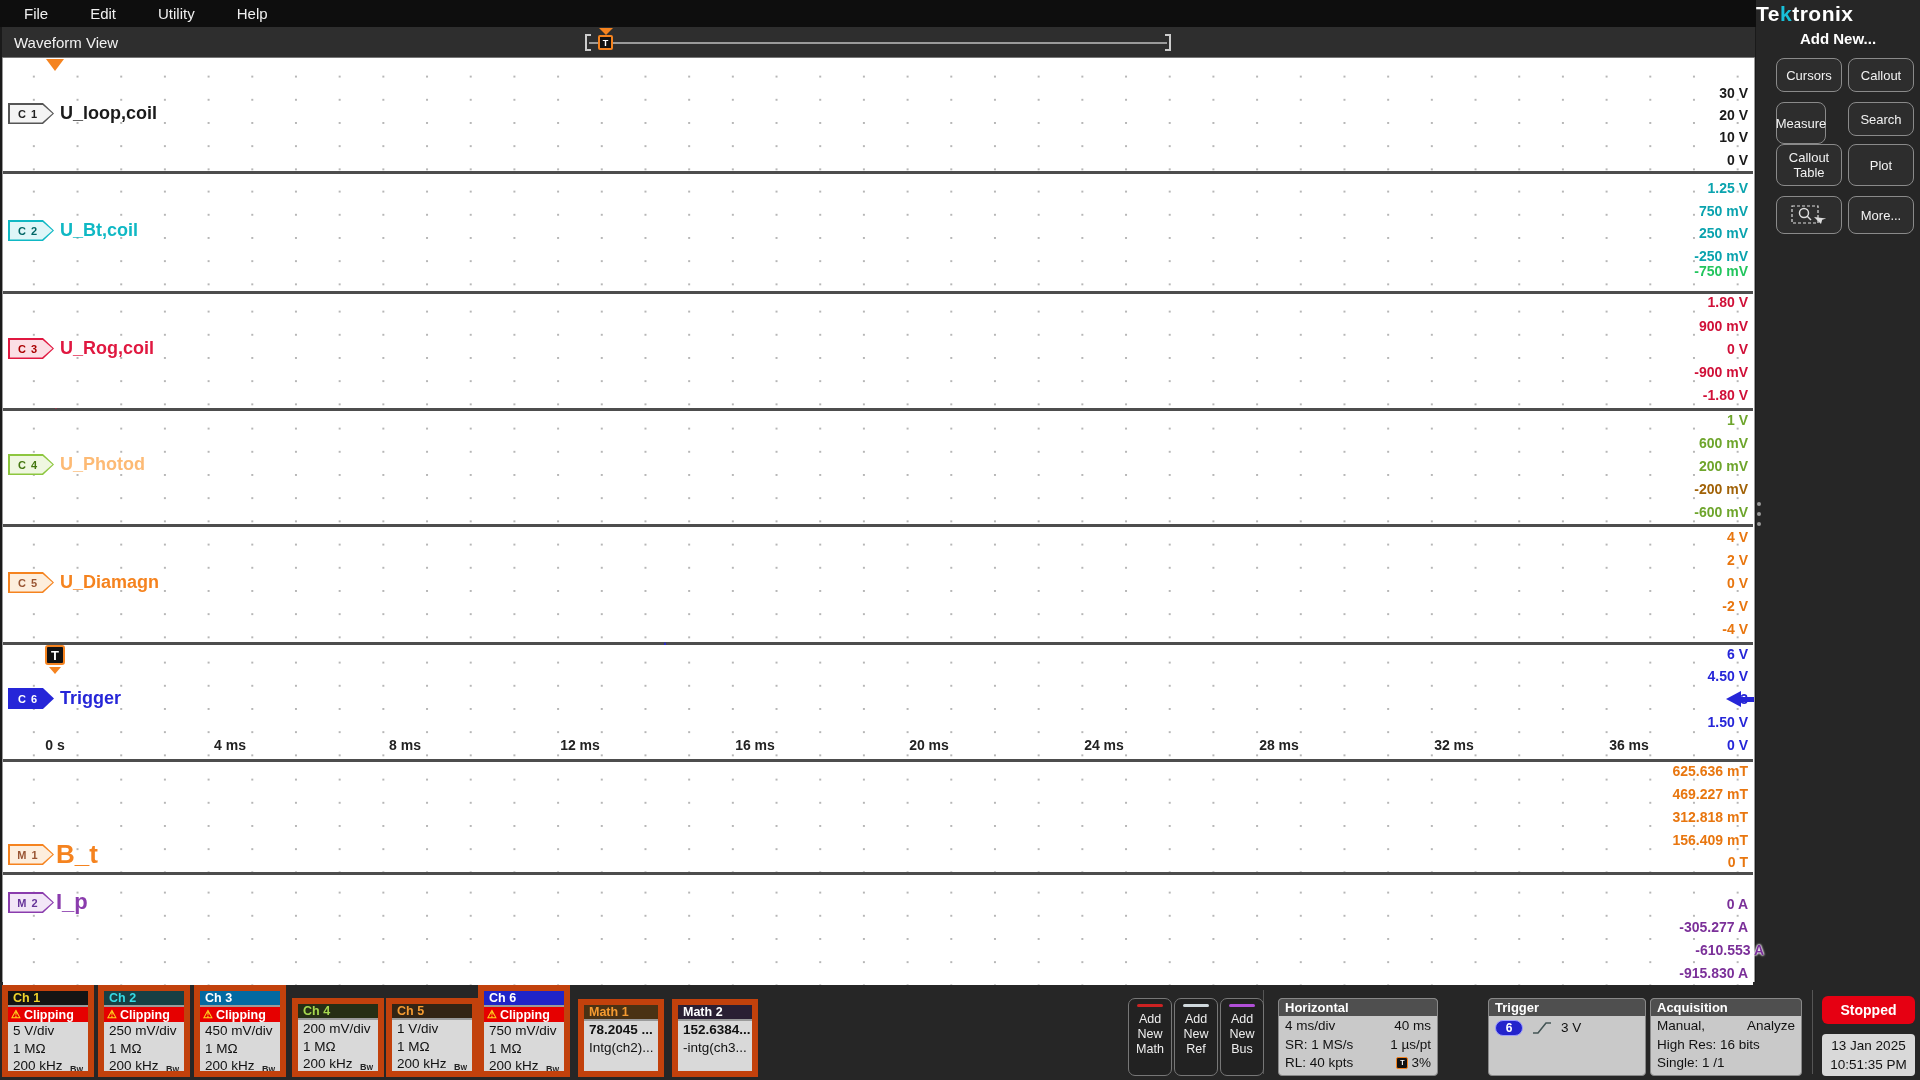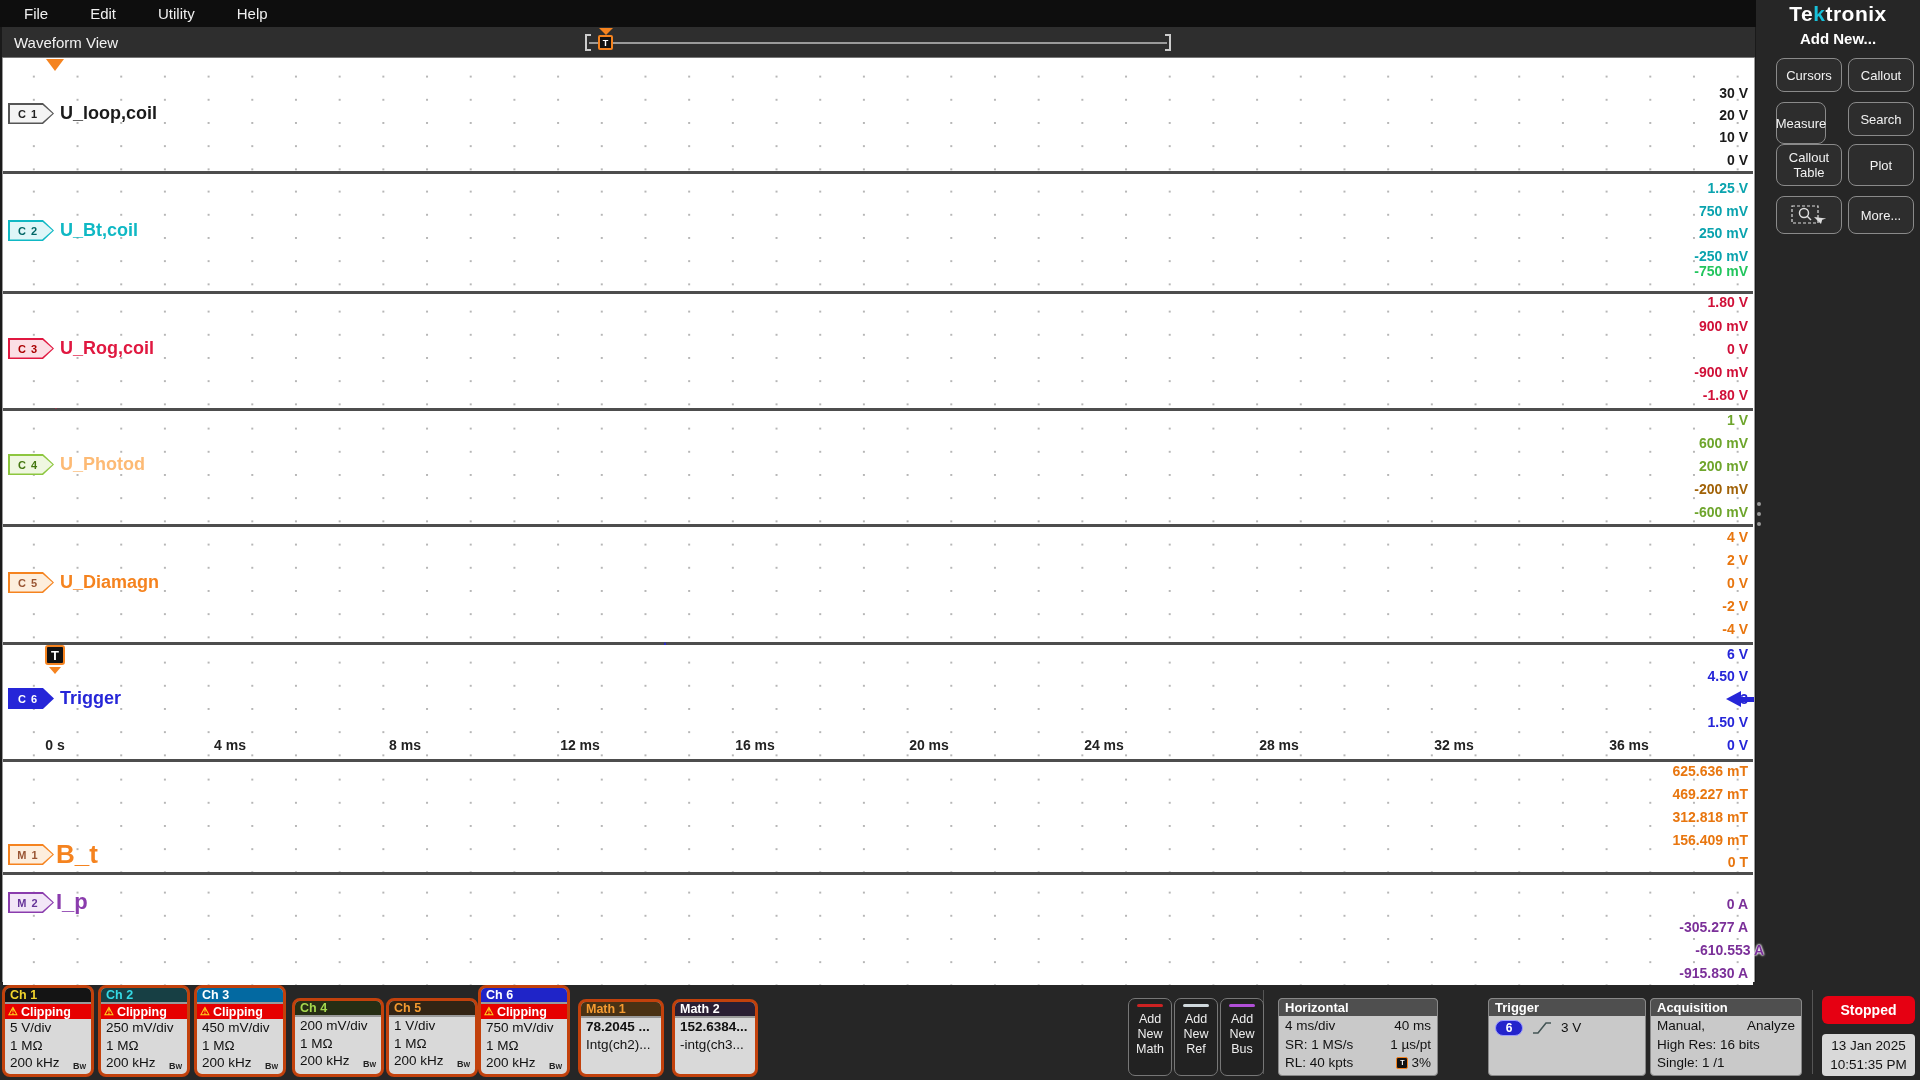--- a/index.html
+++ b/index.html
@@ -29,28 +29,28 @@
   #posbar{position:absolute;left:585px;top:27px;width:586px;height:31px;}
   #posbar .pline{position:absolute;left:4px;top:15px;width:578px;height:2px;background:#9a9a9a;}
   #posbar .brk{position:absolute;top:7px;width:6px;height:17px;}
   #posbar .brk.l{left:0;border-left:2px solid #ccc;border-top:2px solid #ccc;border-bottom:2px solid #ccc;}
   #posbar .brk.r{right:0;border-right:2px solid #ccc;border-top:2px solid #ccc;border-bottom:2px solid #ccc;}
   .tflag{background:#111;border:2px solid #f5831f;color:#fff;font-weight:bold;display:flex;align-items:center;justify-content:center;}
   #posbar .tflag{position:absolute;left:13px;top:8px;width:15px;height:15px;font-size:9px;border-radius:2px;}
   #posbar .ptri{position:absolute;left:14px;top:1px;width:0;height:0;border-left:7px solid rgba(0,0,0,0);border-right:7px solid rgba(0,0,0,0);border-top:7px solid #f5831f;}
   
   #sidebar{position:absolute;left:1756px;top:0;width:164px;height:1080px;background:#262626;}
-  #logo{position:absolute;left:0;top:2px;width:164px;text-align:center;color:#fff;font-size:21px;font-weight:bold;letter-spacing:.5px;}
+  #logo{position:absolute;left:0;top:2px;width:164px;color:#fff;font-size:21px;font-weight:bold;letter-spacing:.5px;}
   #logo .k{color:#18c0d8;}
   #addnew-title{position:absolute;left:0;top:30px;width:164px;text-align:center;color:#fff;font-size:15px;font-weight:bold;}
   .sbtn{position:absolute;background:#2d2d2d;border:1px solid #8a8a8a;border-radius:8px;color:#f2f2f2;font-size:13px;line-height:15px;display:flex;align-items:center;justify-content:center;text-align:center;}
   .spdot{position:absolute;width:4px;height:4px;border-radius:50%;background:#9a9a9a;}
   
   #bottombar{position:absolute;left:0;top:982px;width:1920px;height:98px;background:#262626;}
-  .bb{position:absolute;background:#d9d9d9;border:3px solid #c2410c;border-radius:8px;overflow:hidden;}
+  .bb{position:absolute;background:#d9d9d9;border:6px solid #c2410c;border-radius:0;overflow:hidden;}
   .bb-h{height:16px;font-size:12.5px;font-weight:bold;display:flex;align-items:center;padding:0 5px;border-bottom:2px solid #9a9a9a;}
   .bb-c{height:15px;background:#e60000;color:#fff;font-weight:bold;font-size:12.5px;display:flex;align-items:center;gap:3px;padding:0 3px;}
   .bb-c .warn{color:#ffd21e;font-size:11px;}
   .bb-r{font-size:13.5px;line-height:17.5px;padding:0 5px;color:#111;display:flex;justify-content:space-between;align-items:flex-end;white-space:nowrap;}
   .bb-r.bold{font-weight:bold;}
   .bwmark{font-size:9px;font-weight:bold;color:#222;line-height:10px;}
   .bwmark .w{font-size:7px;}
   .addbtn{position:absolute;width:44px;height:78px;background:#222;border:1px solid #777;border-radius:7px;color:#eee;font-size:12.5px;line-height:15px;text-align:center;}
   .addbtn .accent{height:3px;margin:5px 8px 5px;border-radius:2px;}
   .vdiv{position:absolute;width:1px;background:#555;}

